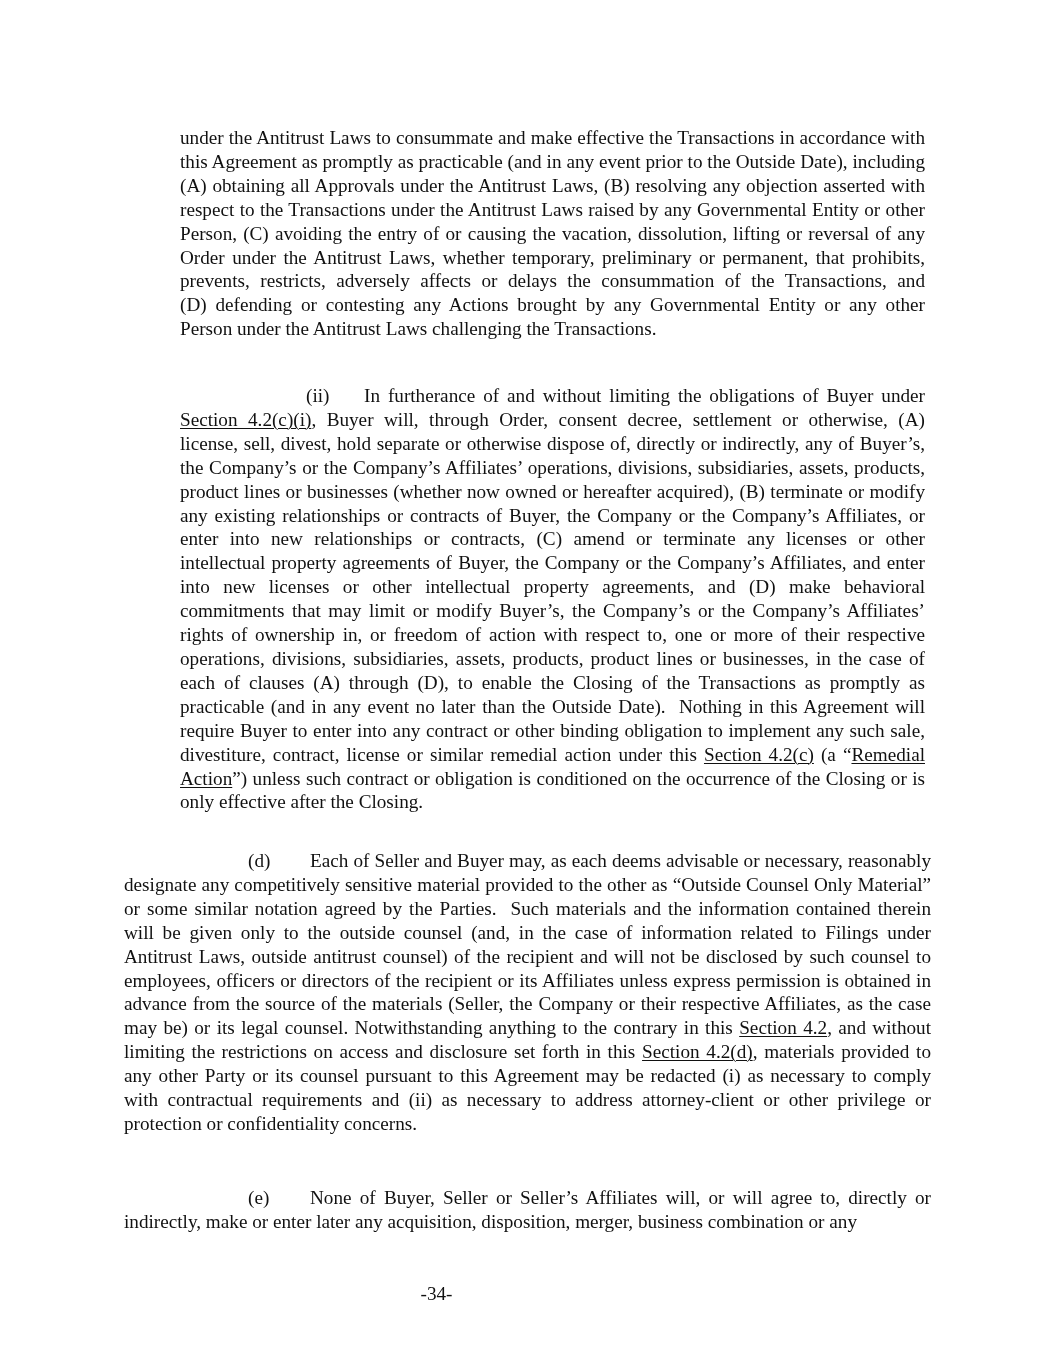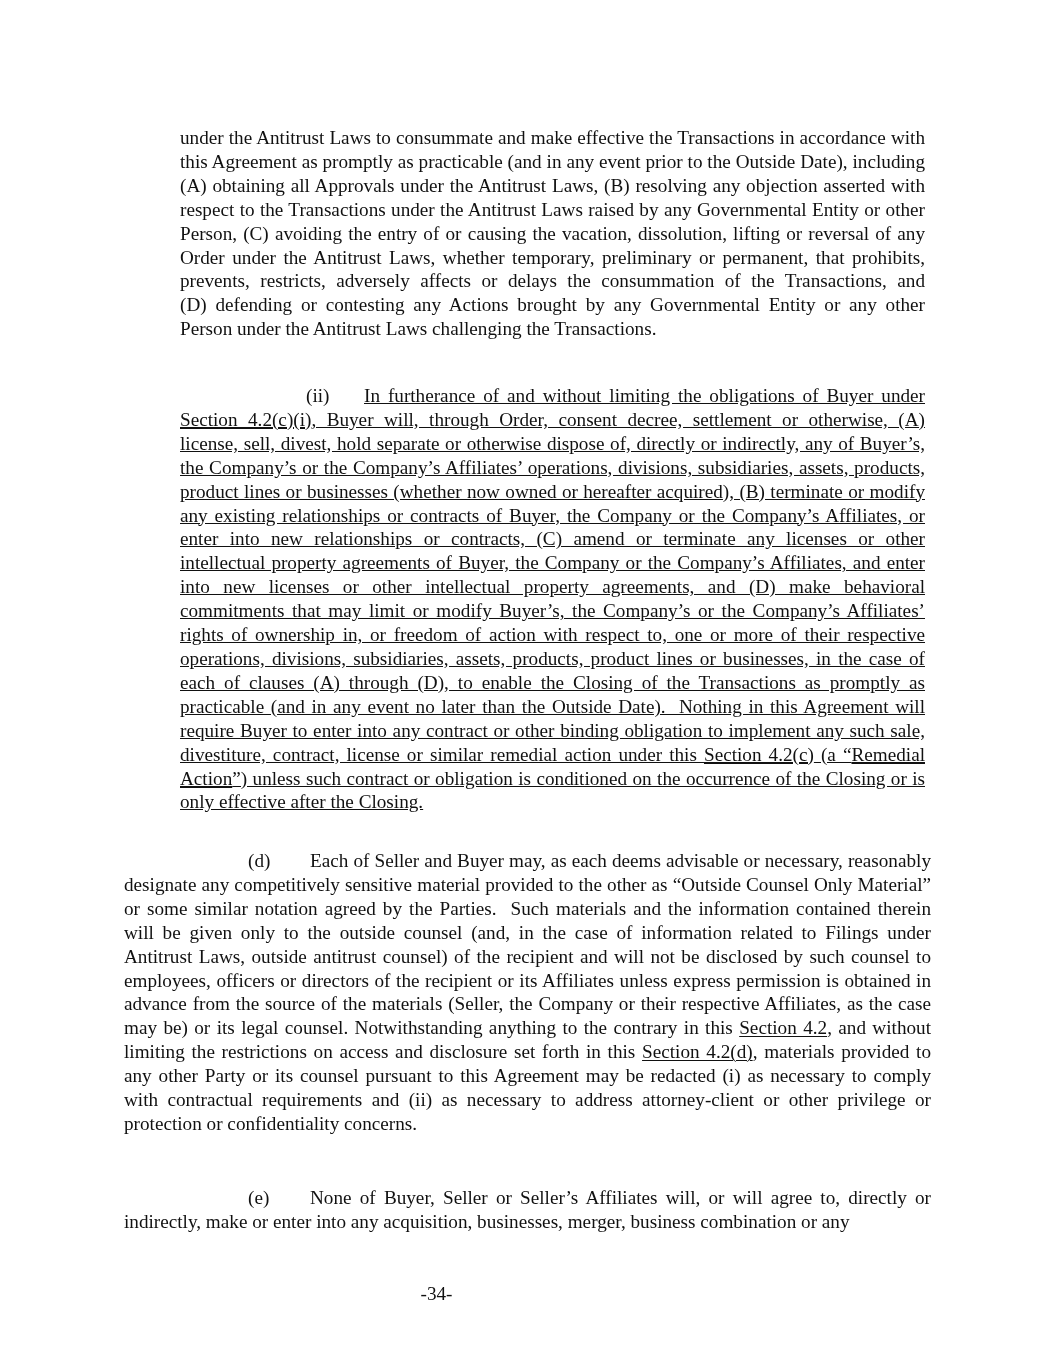--- a/index.html
+++ b/index.html
@@ -19,27 +19,27 @@
 </style>
 </head>
 <body>
 
 <div class="page">
 
   <p class="para indented" style="top:126px;">
     <span>under the Antitrust Laws to consummate and make effective the Transactions in accordance with this Agreement as promptly as practicable (and in any event prior to the Outside Date), including (A)&nbsp;obtaining all Approvals under the Antitrust Laws, (B) resolving any objection asserted with respect to the Transactions under the Antitrust Laws raised by any Governmental Entity or other Person, (C) avoiding the entry of or causing the vacation, dissolution, lifting or reversal of any Order under the Antitrust Laws, whether temporary, preliminary or permanent, that prohibits, prevents, restricts, adversely affects or delays the consummation of the Transactions, and (D)&nbsp;defending or contesting any Actions brought by any Governmental Entity or any other Person under the Antitrust Laws challenging the Transactions.</span>
   </p>
 
-  <p class="para indented" style="top:384px;text-decoration:underline;">
+  <p class="para indented" style="top:384px;">
     <span class="tabspace" style="width:126px;"></span><span class="tab-lead" style="width:58px;">(ii)</span><span>In furtherance of and without limiting the obligations of Buyer under </span><span class="u">Section 4.2(c)(i)</span><span>, Buyer will, through Order, consent decree, settlement or otherwise, (A) license, sell, divest, hold separate or otherwise dispose of, directly or indirectly, any of Buyer’s, the Company’s or the Company’s Affiliates’ operations, divisions, subsidiaries, assets, products, product lines or businesses (whether now owned or hereafter acquired), (B) terminate or modify any existing relationships or contracts of Buyer, the Company or the Company’s Affiliates, or enter into new relationships or contracts, (C) amend or terminate any licenses or other intellectual property agreements of Buyer, the Company or the Company’s Affiliates, and enter into new licenses or other intellectual property agreements, and (D) make behavioral commitments that may limit or modify Buyer’s, the Company’s or the Company’s Affiliates’ rights of ownership in, or freedom of action with respect to, one or more of their respective operations, divisions, subsidiaries, assets, products, product lines or businesses, in the case of each of clauses (A) through (D), to enable the Closing of the Transactions as promptly as practicable (and in any event no later than the Outside Date).&nbsp; Nothing in this Agreement will require Buyer to enter into any contract or other binding obligation to implement any such sale, divestiture, contract, license or similar remedial action under this </span><span class="u">Section 4.2(c)</span><span> (a “</span><span class="u">Remedial Action</span><span>”) unless such contract or obligation is conditioned on the occurrence of the Closing or is only effective after the Closing.</span>
   </p>
 
   <p class="para full" style="top:849px;">
     <span class="tabspace" style="width:124px;"></span><span class="tab-lead" style="width:62px;">(d)</span><span>Each of Seller and Buyer may, as each deems advisable or necessary, reasonably designate any competitively sensitive material provided to the other as “Outside Counsel Only Material” or some similar notation agreed by the Parties.&nbsp; Such materials and the information contained therein will be given only to the outside counsel (and, in the case of information related to Filings under Antitrust Laws, outside antitrust counsel) of the recipient and will not be disclosed by such counsel to employees, officers or directors of the recipient or its Affiliates unless express permission is obtained in advance from the source of the materials (Seller, the Company or their respective Affiliates, as the case may be) or its legal counsel. Notwithstanding anything to the contrary in this </span><span class="u">Section 4.2</span><span>, and without limiting the restrictions on access and disclosure set forth in this </span><span class="u">Section 4.2(d)</span><span>, materials provided to any other Party or its counsel pursuant to this Agreement may be redacted (i) as necessary to comply with contractual requirements and (ii)&nbsp;as necessary to address attorney-client or other privilege or protection or confidentiality concerns.</span>
   </p>
 
   <p class="para full" style="top:1186px;">
-    <span class="tabspace" style="width:124px;"></span><span class="tab-lead" style="width:62px;">(e)</span><span>None of Buyer, Seller or Seller’s Affiliates will, or will agree to, directly or indirectly, make or enter into any acquisition, businesses, merger, business combination or any</span>
+    <span class="tabspace" style="width:124px;"></span><span class="tab-lead" style="width:62px;">(e)</span><span>None of Buyer, Seller or Seller’s Affiliates will, or will agree to, directly or indirectly, make or enter later any acquisition, disposition, merger, business combination or any</span>
   </p>
 
   <div class="pgnum">-34-</div>
 
 </div>
 
 </body></html>

